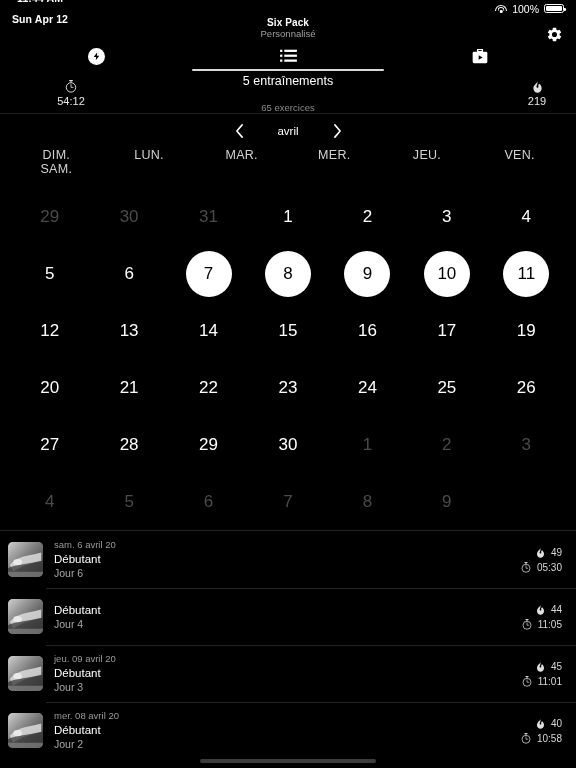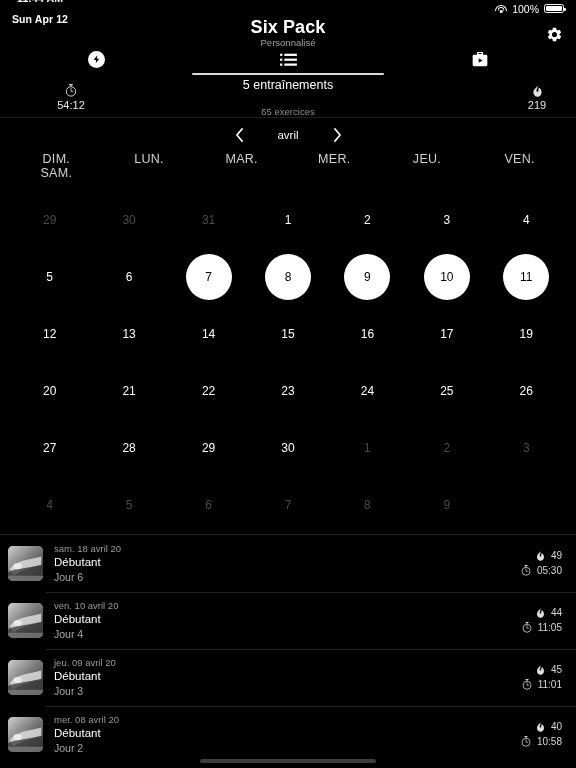--- a/index.html
+++ b/index.html
@@ -27,21 +27,21 @@
   .wifi-ic i:nth-child(1){ width:12px; height:6px; top:0.5px;}
   .wifi-ic i:nth-child(2){ width:7px; height:3.5px; top:3px;}
   .wifi-ic i:nth-child(3){ width:2.5px; height:2.5px; top:6px; border-radius:50%; background:#fff; border:none;}
   .batt { width:20px; height:9.5px; border:1.2px solid #fff; border-radius:2.4px; position:relative; display:inline-block; }
   .batt::after { content:""; position:absolute; right:-3px; top:3px; width:1.6px; height:3.5px; background:#fff; border-radius:0 1px 1px 0;}
   .batt i { position:absolute; inset:1.2px; background:#fff; border-radius:1px; }
 
   
   .header { flex:0 0 28px; position:relative; display:flex; align-items:flex-start; justify-content:center; padding-top:0px;}
   .title-wrap { text-align:center; line-height:1.12; }
-  .title { font-size:18px; font-weight:700; letter-spacing:.1px; }
+  .title { font-size:10px; font-weight:700; letter-spacing:.1px; }
   .subtitle { font-size:9.5px; color:#a0a0a0; font-weight:400; margin-top:1px;}
   .gear-btn { position:absolute; right:10px; top:5px; width:24px; height:24px; display:flex; align-items:center; justify-content:center; }
 
   
   .tabs { flex:0 0 29px; display:flex; align-items:flex-start; position:relative; }
   .tab { flex:1; display:flex; flex-direction:column; align-items:center; justify-content:flex-start; height:29px; position:relative; }
   .tab .glyph { height:22px; display:flex; align-items:center; justify-content:center; }
   .tab .underline { position:absolute; bottom:3px; height:2px; width:192px; background:#d8d8d8; border-radius:1px; display:none; }
   .tab.active .underline { display:block; }
   .bolt-circle { width:17px; height:17px; border-radius:50%; background:#fff; display:flex; align-items:center; justify-content:center; }
@@ -59,21 +59,21 @@
   .monthnav { flex:0 0 34px; display:flex; align-items:center; justify-content:center; gap:22px; }
   .chev { width:14px; height:16px; display:flex; align-items:center; justify-content:center; }
   .month-label { font-size:11.5px; color:#fff; min-width:40px; text-align:center; }
 
   
   .cal { flex:0 0 auto; padding:0 10px; }
   .dow-row { display:grid; grid-template-columns:repeat(6,1fr); margin-bottom:12px; }
   .dow { text-align:center; font-size:12.5px; color:#d2d2d2; letter-spacing:.3px; }
   .weeks { display:grid; grid-template-columns:repeat(7,1fr); grid-auto-rows:57px; }
   .day { display:flex; align-items:center; justify-content:center; }
-  .daynum { width:46px; height:46px; border-radius:50%; display:flex; align-items:center; justify-content:center; font-size:12px; color:#fff; }
+  .daynum { width:46px; height:46px; border-radius:50%; display:flex; align-items:center; justify-content:center; font-size:17px; color:#fff; }
   .daynum.muted { color:#4a4a4a; }
   .daynum.sel { background:#fff; color:#000; }
 
   
   .history { flex:1 1 auto; border-top:1px solid #242424; overflow:hidden; position:relative; background:#000;}
   .hrow { display:flex; align-items:center; height:57px; padding:0 14px 0 8px; position:relative;}
   .hrow + .hrow::before { content:""; position:absolute; left:46px; right:0; top:0; height:1px; background:#232323; }
   .thumb { width:35px; height:35px; border-radius:5px; flex:0 0 35px; overflow:hidden; position:relative; background:#8d8d8d;}
   .thumb svg { display:block; width:100%; height:100%; }
   .hinfo { flex:1; margin-left:11px; line-height:1.25; }
@@ -346,21 +346,21 @@
               </linearGradient>
             </defs>
   <rect width="40" height="40" fill="url(#g)"></rect>
   <path d="M2 26 C10 18 18 16 30 14 L38 12 L38 22 C26 24 14 28 6 34 Z" fill="#dcdcdc" opacity=".85"></path>
   <path d="M0 30 C8 26 16 26 26 24 L40 21 L40 40 L0 40 Z" fill="#3a3a3a" opacity=".75"></path>
   <ellipse cx="11" cy="23" rx="5" ry="3.5" fill="#ececec" opacity=".9"></ellipse>
   <rect x="0" y="34" width="40" height="6" fill="#8e8e8e" opacity=".6"></rect>
 </svg>
         </div>
         <div class="hinfo">
-          <div class="hdate">sam. 18 avril 20</div>
+          <div class="hdate">sam. 6 avril 20</div>
           <div class="hname">Débutant</div>
           <div class="hday">Jour 6</div>
         </div>
         <div class="hmetrics">
           <div class="hmetric">
             <span class="mi">
               <svg width="9" height="11" viewBox="0 0 18 22">
                 <path fill="#e0e0e0" d="M9 0c1 3.2-1.3 4.6-2.8 6.2C4.2 8.3 2 10.4 2 13.8 2 18 5.2 21.6 9 21.6s7-3.6 7-7.8c0-3.3-2.2-5.6-3.6-7.4-1.1 1-2.1 1.6-2.1 3 0 .7.3 1.3.3 2 0 1-.8 1.8-1.7 1.8-.9 0-1.6-.8-1.6-1.8C7.3 9.4 9.8 7.6 9 0z"></path>
               </svg>
             </span>
@@ -390,21 +390,20 @@
               </linearGradient>
             </defs>
   <rect width="40" height="40" fill="url(#g)"></rect>
   <path d="M2 26 C10 18 18 16 30 14 L38 12 L38 22 C26 24 14 28 6 34 Z" fill="#dcdcdc" opacity=".85"></path>
   <path d="M0 30 C8 26 16 26 26 24 L40 21 L40 40 L0 40 Z" fill="#3a3a3a" opacity=".75"></path>
   <ellipse cx="11" cy="23" rx="5" ry="3.5" fill="#ececec" opacity=".9"></ellipse>
   <rect x="0" y="34" width="40" height="6" fill="#8e8e8e" opacity=".6"></rect>
 </svg>
         </div>
         <div class="hinfo">
-          <div class="hdate">ven. 10 avril 20</div>
           <div class="hname">Débutant</div>
           <div class="hday">Jour 4</div>
         </div>
         <div class="hmetrics">
           <div class="hmetric">
             <span class="mi">
               <svg width="9" height="11" viewBox="0 0 18 22">
                 <path fill="#e0e0e0" d="M9 0c1 3.2-1.3 4.6-2.8 6.2C4.2 8.3 2 10.4 2 13.8 2 18 5.2 21.6 9 21.6s7-3.6 7-7.8c0-3.3-2.2-5.6-3.6-7.4-1.1 1-2.1 1.6-2.1 3 0 .7.3 1.3.3 2 0 1-.8 1.8-1.7 1.8-.9 0-1.6-.8-1.6-1.8C7.3 9.4 9.8 7.6 9 0z"></path>
               </svg>
             </span>

